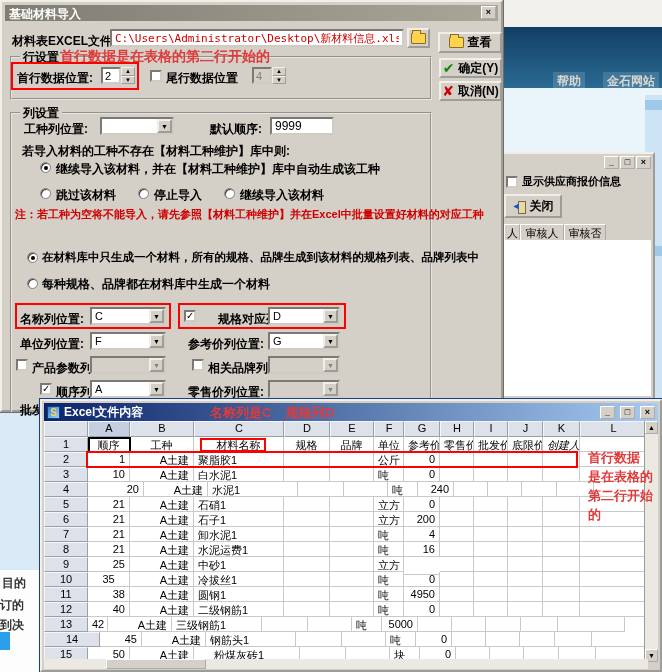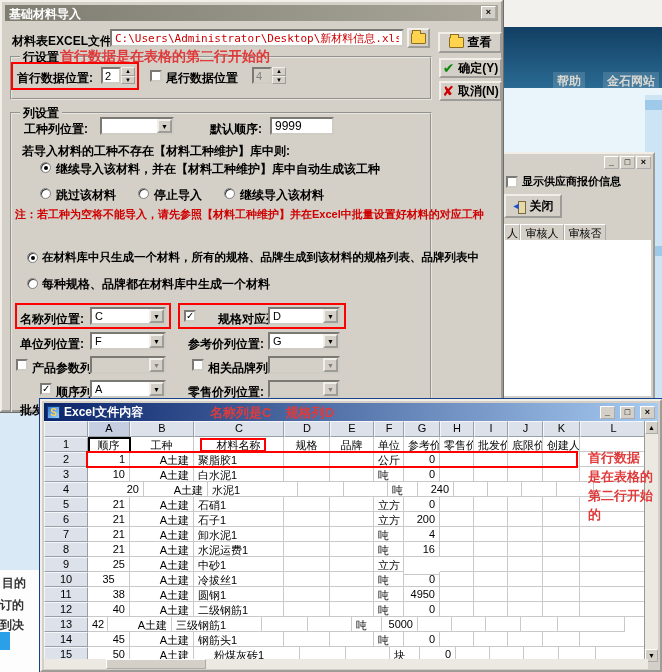--- a/index.html
+++ b/index.html
@@ -337,21 +337,21 @@
         <div class="cell" style="width: 42px; text-align: center;">顺序</div>
         <div class="cell" style="width: 64px; text-align: center;">工种</div>
         <div class="cell" style="width: 90px; text-align: center;">材料名称</div>
         <div class="cell" style="width: 46px; text-align: center;">规格</div>
         <div class="cell" style="width: 44px; text-align: center;">品牌</div>
         <div class="cell" style="width: 30px; text-align: center;">单位</div>
         <div class="cell" style="width: 36px; text-align: center;">参考价</div>
         <div class="cell" style="width: 34px; text-align: left;">零售价</div>
         <div class="cell" style="width: 34px; text-align: center;">批发价</div>
         <div class="cell" style="width: 35px; text-align: center;">底限价</div>
-        <div class="cell" style="width: 37px; text-align: center;">创建人</div>
+        <div class="cell" style="width: 37px; text-align: center; font-style: italic;">创建人</div>
         <div class="cell" style="width: 67px; text-align: center;"></div>
       </div>
       <div class="grow ">
         <div class="hcell" style="width: 44px;">2</div>
         <div class="cell" style="width: 42px; text-align: right;">1</div>
         <div class="cell" style="width: 64px; text-align: right;">A土建</div>
         <div class="cell" style="width: 90px; text-align: left;">聚脂胶1</div>
         <div class="cell" style="width: 46px; text-align: left;"></div>
         <div class="cell" style="width: 44px; text-align: left;"></div>
         <div class="cell" style="width: 30px; text-align: left;">公斤</div>
@@ -521,21 +521,21 @@
         <div class="cell" style="width: 44px; text-align: left;"></div>
         <div class="cell" style="width: 30px; text-align: left;">吨</div>
         <div class="cell" style="width: 36px; text-align: right;">5000</div>
         <div class="cell" style="width: 34px; text-align: left;"></div>
         <div class="cell" style="width: 34px; text-align: left;"></div>
         <div class="cell" style="width: 35px; text-align: left;"></div>
         <div class="cell" style="width: 37px; text-align: left;"></div>
         <div class="cell" style="width: 67px; text-align: left;"></div>
       </div>
       <div class="grow ">
-        <div class="hcell" style="width: 44px;">14</div>
+        <div class="hcell" style="width: 56px;">14</div>
         <div class="cell" style="width: 42px; text-align: right;">45</div>
         <div class="cell" style="width: 64px; text-align: right;">A土建</div>
         <div class="cell" style="width: 90px; text-align: left;">钢筋头1</div>
         <div class="cell" style="width: 46px; text-align: left;"></div>
         <div class="cell" style="width: 44px; text-align: left;"></div>
         <div class="cell" style="width: 30px; text-align: left;">吨</div>
         <div class="cell" style="width: 36px; text-align: right;">0</div>
         <div class="cell" style="width: 34px; text-align: left;"></div>
         <div class="cell" style="width: 34px; text-align: left;"></div>
         <div class="cell" style="width: 35px; text-align: left;"></div>

